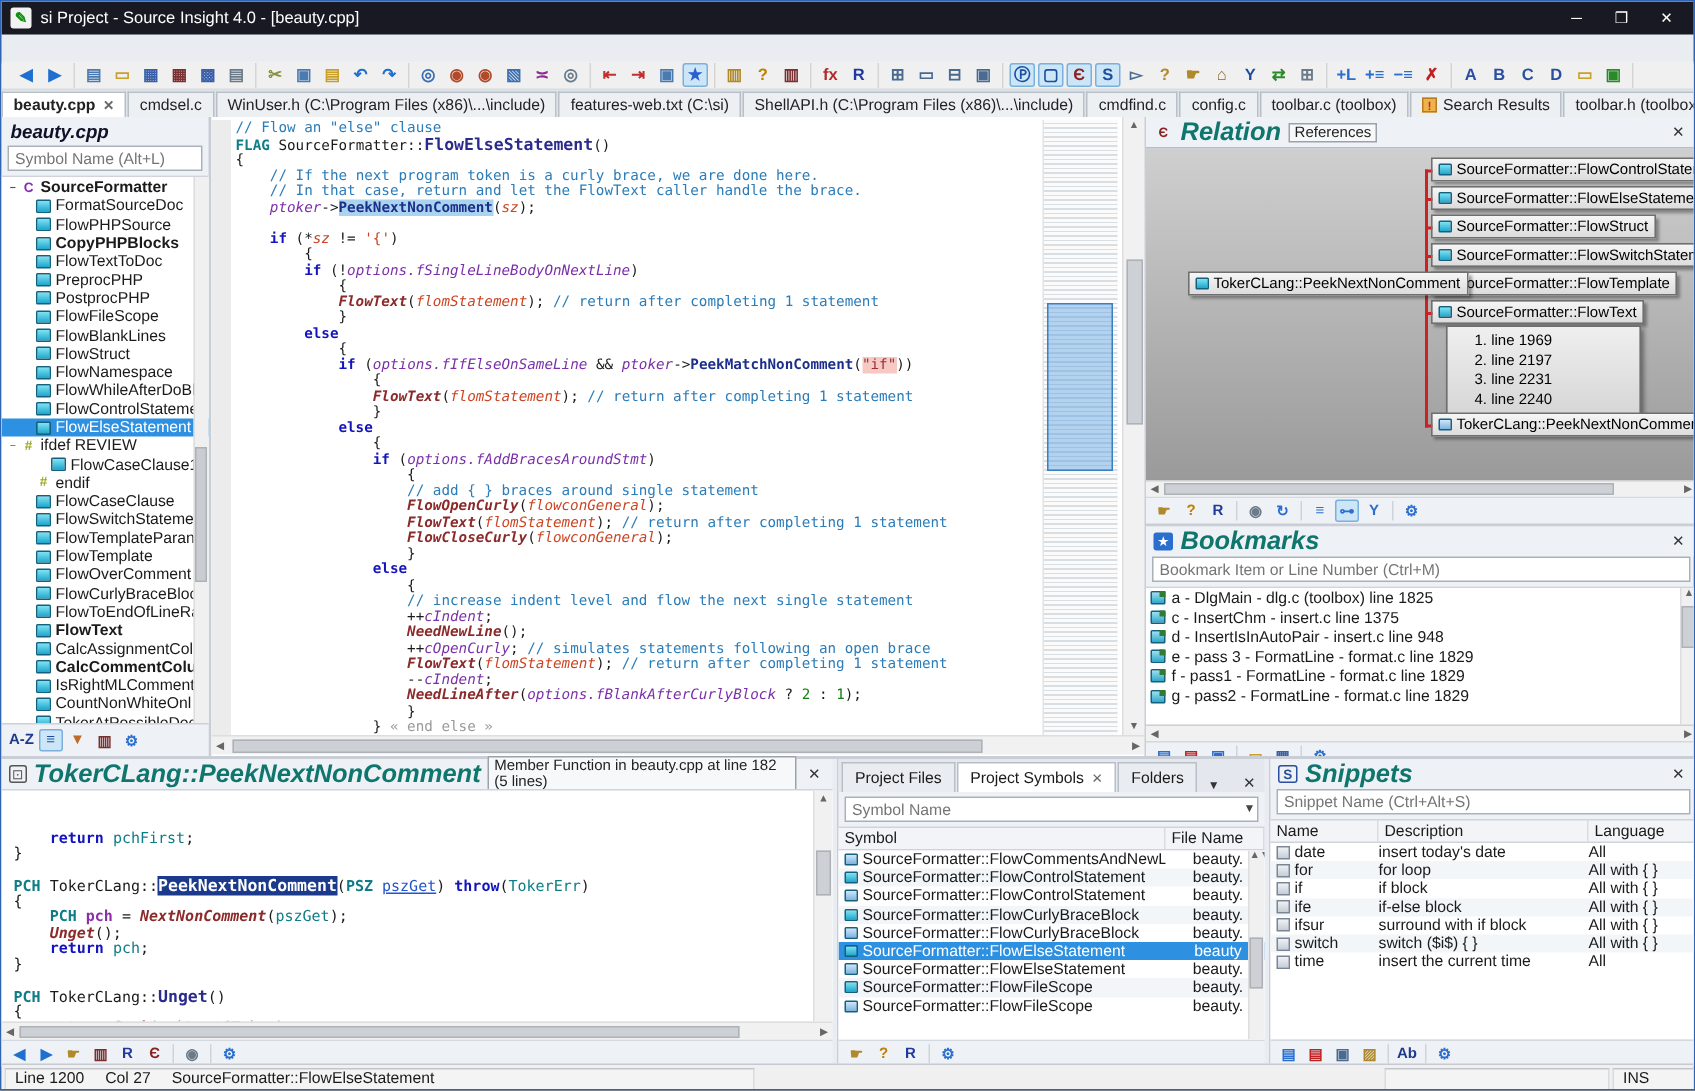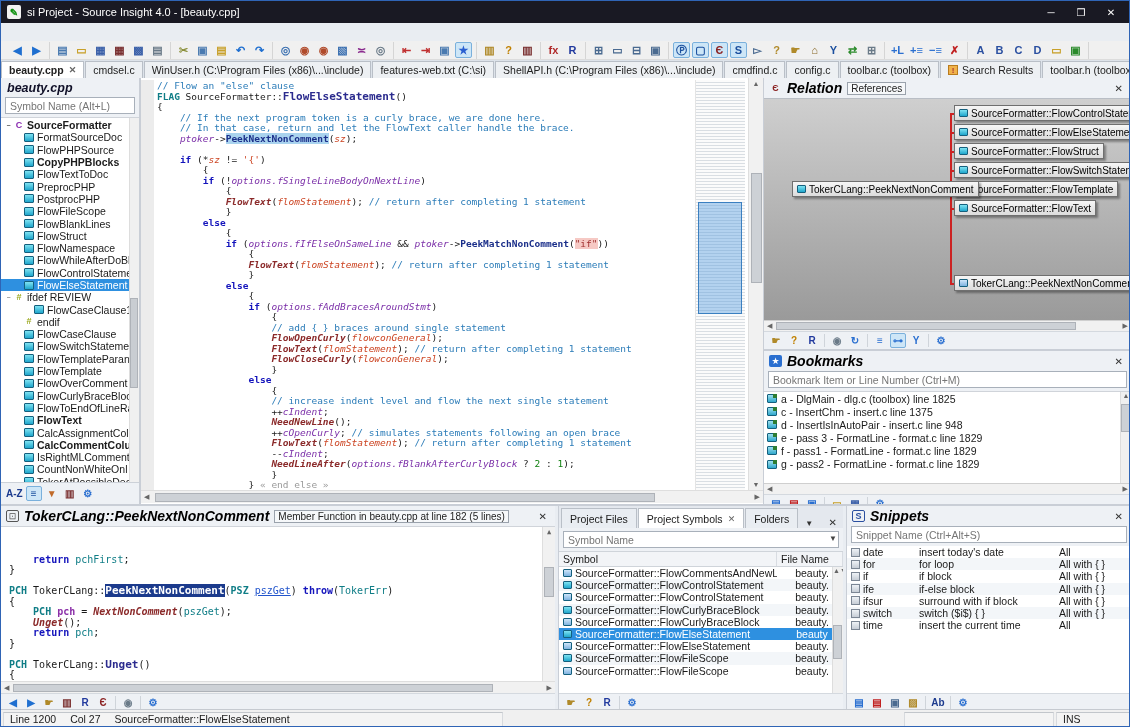--- a/index.html
+++ b/index.html
@@ -92,21 +92,21 @@
   .vscrollbar { position:absolute; right:0; top:0; width:15px; height:412px; background:#f1f1f1; border-left:1px solid #dedede;
     display:flex; flex-direction:column; align-items:center; justify-content:space-between; font-size:7px; color:#666; padding:2px 0;}
   .vscrollbar .thumb { width:11px; height:110px; background:#cdd1d6; border:1px solid #aeb2b8; position:absolute; top:95px; left:2px;}
   .hscrollbar { position:absolute; left:0; top:412px; width:622px; height:13px; background:#f1f1f1; border-top:1px solid #dedede;
     display:flex; align-items:center; justify-content:space-between; font-size:7px; color:#666; padding:0 3px;}
   .hscrollbar .hthumb { position:absolute; left:14px; top:2px; width:500px; height:9px; background:#cdd1d6; border:1px solid #aeb2b8;}
 
   
   #rightdock { left:762px; top:77px; width:368px; height:426px; background:#eef1f5; border-left:1px solid #c9ced6;}
   .panel-title { height:20px; display:flex; align-items:center; padding:0 5px; background:#eef1f5; gap:5px;}
-  .panel-title .pname { font-weight:bold; font-style:italic; font-size:14px; color:#000000;}
+  .panel-title .pname { font-weight:bold; font-style:italic; font-size:17px; color:#0f766e;}
   .panel-title .psub { font-size:10px; color:#222; border:1px solid #9aa2ac; padding:0 3px; background:#f6f8fa;}
   .panel-title .px { margin-left:auto; color:#333; font-size:10px; padding:0 3px;}
   .ptools { height:18px; display:flex; align-items:center; gap:2px; padding-left:4px; background:#eef1f5; border-top:1px solid #d4d9df;}
   .micon { min-width:16px; height:15px; display:inline-flex; align-items:center; justify-content:center; font-size:10px; border:1px solid transparent; border-radius:2px;}
   .micon.hl { background:#cde6f7; border-color:#7ab0dc;}
   .psep { width:1px; height:13px; background:#cfd4da; margin:0 2px;}
 
   #relation-canvas { position:relative; height:222px; background:linear-gradient(180deg,#cfcfcf,#9a9a9a); overflow:hidden; border-top:1px solid #b9bec5;}
   .rnode { position:absolute; height:16px; display:flex; align-items:center; gap:3px; padding:0 4px;
     background:linear-gradient(#f6f6f6,#dcdcdc); border:1px solid #6f6f6f; box-shadow:2px 2px 2px rgba(0,0,0,.35);
@@ -170,21 +170,21 @@
   .srow .sicn { width:9px; height:9px; background:linear-gradient(#eef2f6,#c6cdd6); border:1px solid #7b8694; flex:none;}
   .snipcols > div:nth-child(1){width:72px;} .snipcols > div:nth-child(2){width:140px;} .snipcols > div:nth-child(3){flex:1;}
   .projcols > div:nth-child(1){width:218px;} .projcols > div:nth-child(2){flex:1;}
 
   
   #statusbar { left:0; top:708px; width:1130px; height:19px; background:#f0f0f0; border-top:1px solid #c6cad0; display:flex; align-items:center; font-size:10.5px;}
   .sseg { border:1px solid #d7dade; border-top-color:#c2c6cb; height:15px; margin:0 1px; display:flex; align-items:center; padding:0 6px; background:#f4f4f4;}
   #sseg-left { width:500px; margin-left:2px; gap:14px;}
   #sseg-mid { flex:1; background:transparent; border-color:transparent;}
   #sseg-b1 { width:150px; }
-  #sseg-ins { width:74px; justify-content:flex-start;}
+  #sseg-ins { width:55px; justify-content:flex-start;}
 
   .titleicon { width:13px; height:12px; display:inline-flex; align-items:center; justify-content:center; font-size:9px; border-radius:2px;}
 </style>
 </head>
 <body>
 
 <div id="app">
 
   <div id="titlebar" class="abs">
     <span class="appicon">✎</span>
@@ -552,20 +552,26 @@
             <span>SourceFormatter::FlowSwitchStatement</span>
           </div>
           <div class="rnode" style="left: 190px; top: 82px;">
             <span class="nicn" style="background: linear-gradient(rgb(127, 227, 242), rgb(31, 166, 204)); border: 1px solid rgb(20, 96, 126);"></span>
             <span>SourceFormatter::FlowTemplate</span>
           </div>
           <div class="rnode" style="left: 190px; top: 101px;">
             <span class="nicn" style="background: linear-gradient(rgb(127, 227, 242), rgb(31, 166, 204)); border: 1px solid rgb(20, 96, 126);"></span>
             <span>SourceFormatter::FlowText</span>
           </div>
+          <div class="refbox" style="left: 200px; top: 118px; min-width: 130px;">
+            <div>1. line 1969</div>
+            <div>2. line 2197</div>
+            <div>3. line 2231</div>
+            <div>4. line 2240</div>
+          </div>
           <div class="rnode" style="left: 190px; top: 176px;">
             <span class="nicn" style="background: linear-gradient(rgb(207, 230, 250), rgb(127, 179, 224)); border: 1px solid rgb(20, 96, 126);"></span>
             <span>TokerCLang::PeekNextNonComment</span>
           </div>
           <div class="rnode" style="left: 28px; top: 82px;">
             <span class="nicn" style="background: linear-gradient(rgb(127, 227, 242), rgb(31, 166, 204)); border: 1px solid rgb(20, 96, 126);"></span>
             <span>TokerCLang::PeekNextNonComment</span>
           </div>
         </div>
       <div class="rel-hscroll">
@@ -770,20 +776,25 @@
         </div>
     </div>
 
     <div id="snippanel" class="bpanel">
       <div class="panel-title">
         <span class="titleicon" style="border:1px solid #2a4fa0;color:#2a4fa0;font-weight:bold;">S</span>
         <span class="pname">Snippets</span>
         <span class="px">✕</span>
       </div>
       <input class="filter-input" placeholder="Snippet Name (Ctrl+Alt+S)" style="">
+      <div class="colhdr snipcols">
+        <div>Name</div>
+        <div>Description</div>
+        <div>Language</div>
+      </div>
       <div id="sniplist">
           <div class="srow">
             <span class="sname">
               <span class="sicn"></span>
               <span>date</span>
             </span>
             <span class="sdesc">insert today's date</span>
             <span class="slang">All</span>
           </div>
           <div class="srow">

